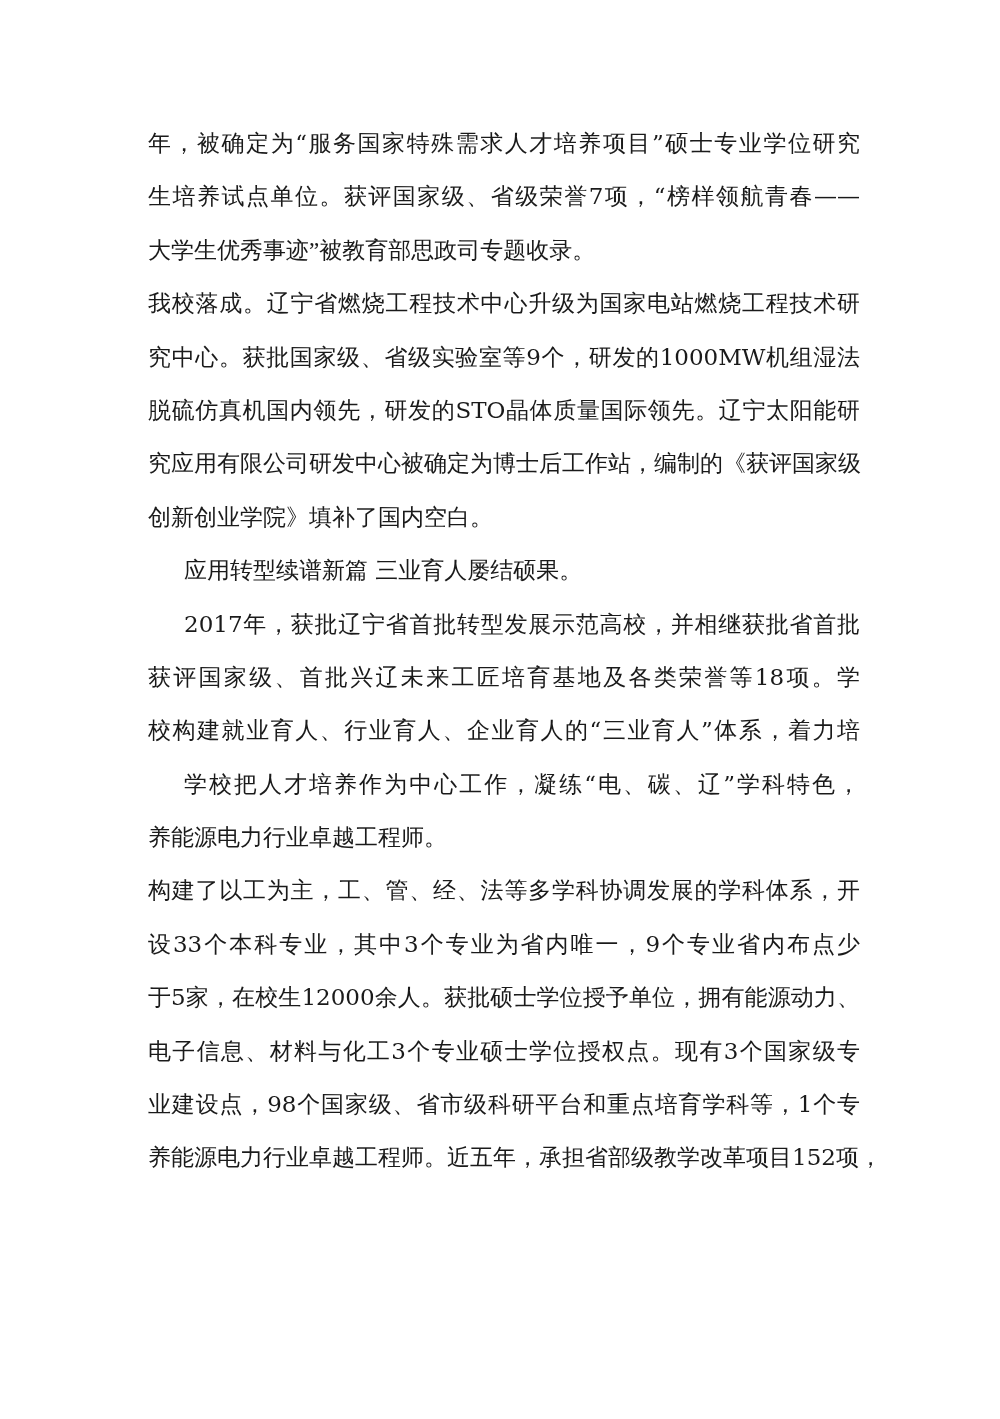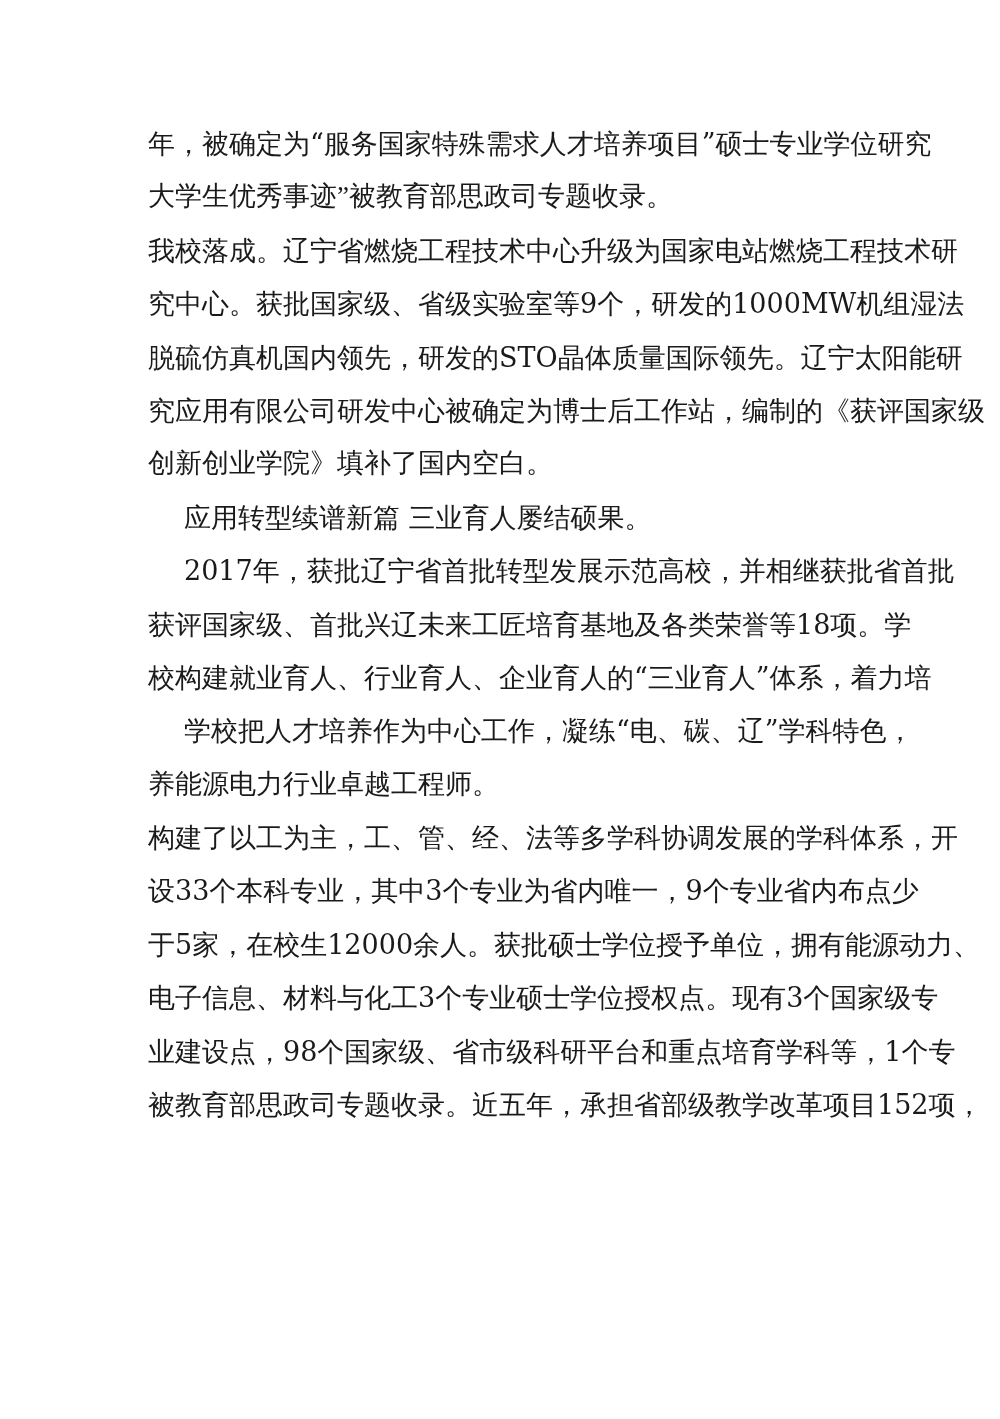--- a/index.html
+++ b/index.html
@@ -25,21 +25,21 @@
   }
   .text-block {
     position: absolute;
     left: 148px;
     top: 117px;
     width: 712px;
   }
   .line {
     height: 53.4px;
     line-height: 53.4px;
-    font-size: 27px;
+    font-size: 23px;
     white-space: nowrap;
     text-align: justify;
     text-align-last: justify;
     letter-spacing: 0px;
   }
   .line.last {
     text-align-last: left;
     font-family: Liberation Serif, serif;
   }
   .line.indent {
@@ -52,20 +52,21 @@
     padding-left: 36px;
   }
 </style>
 </head>
 <body>
 
 <div class="page">
   <div class="text-block">
 
     <div class="line">年，被确定为“服务国家特殊需求人才培养项目”硕士专业学位研究</div>
+    <div class="line">生培养试点单位。获评国家级、省级荣誉7项，“榜样领航青春——</div>
     <div class="line last">大学生优秀事迹”被教育部思政司专题收录。</div>
 
     <div class="line">我校落成。辽宁省燃烧工程技术中心升级为国家电站燃烧工程技术研</div>
     <div class="line">究中心。获批国家级、省级实验室等9个，研发的1000MW机组湿法</div>
     <div class="line">脱硫仿真机国内领先，研发的STO晶体质量国际领先。辽宁太阳能研</div>
     <div class="line">究应用有限公司研发中心被确定为博士后工作站，编制的《获评国家级</div>
     <div class="line last">创新创业学院》填补了国内空白。</div>
 
     <div class="line heading">应用转型续谱新篇 三业育人屡结硕果。</div>
 
@@ -73,16 +74,16 @@
     <div class="line">获评国家级、首批兴辽未来工匠培育基地及各类荣誉等18项。学</div>
     <div class="line">校构建就业育人、行业育人、企业育人的“三业育人”体系，着力培</div>
     <div class="line indent">学校把人才培养作为中心工作，凝练“电、碳、辽”学科特色，</div>
 
     <div class="line last">养能源电力行业卓越工程师。</div>
     <div class="line">构建了以工为主，工、管、经、法等多学科协调发展的学科体系，开</div>
     <div class="line">设33个本科专业，其中3个专业为省内唯一，9个专业省内布点少</div>
     <div class="line">于5家，在校生12000余人。获批硕士学位授予单位，拥有能源动力、</div>
     <div class="line">电子信息、材料与化工3个专业硕士学位授权点。现有3个国家级专</div>
     <div class="line">业建设点，98个国家级、省市级科研平台和重点培育学科等，1个专</div>
-    <div class="line">被教育部思政司专题收录。近五年，承担省部级教学改革项目152项，</div>
+    <div class="line">养能源电力行业卓越工程师。近五年，承担省部级教学改革项目152项，</div>
 
   </div>
 </div>
 
 </body></html>

